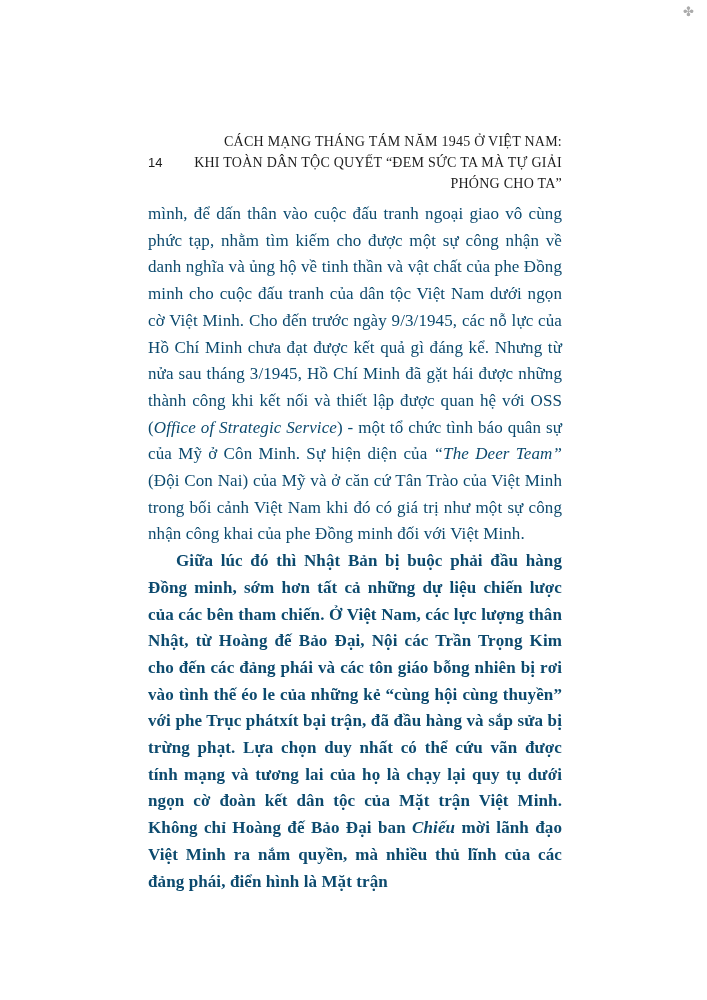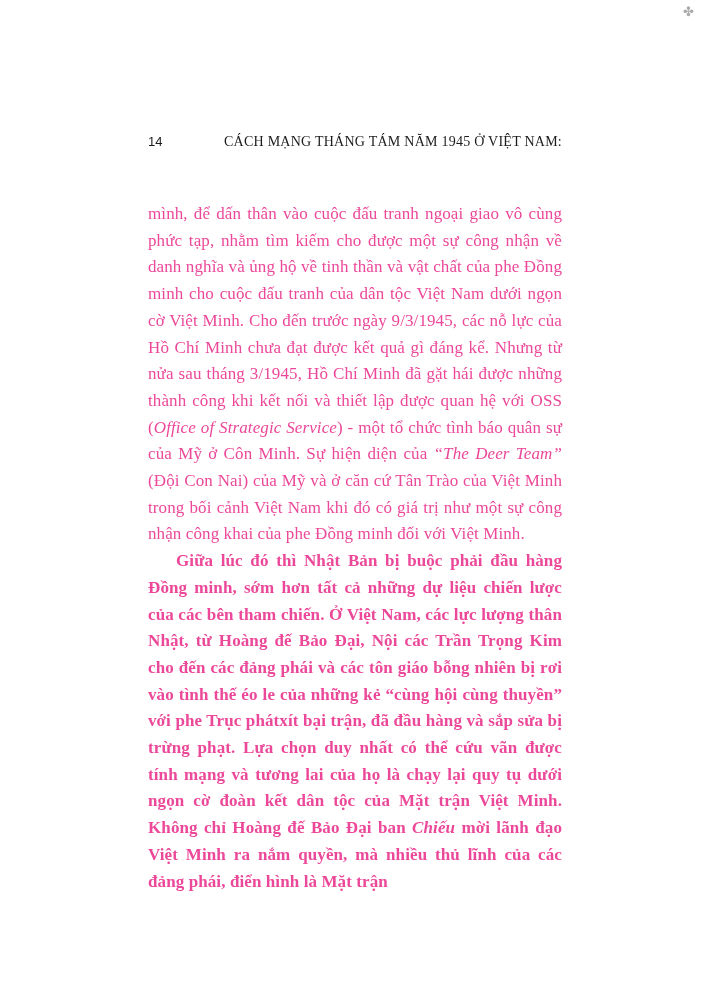--- a/index.html
+++ b/index.html
@@ -54,21 +54,21 @@
     font-weight: normal;
   }
   .body-text {
     position: absolute;
     top: 201px;
     left: 148px;
     width: 414px;
     font-size: 17px;
     line-height: 26.7px;
     text-align: justify;
-    color: #ec4899;
+    color: #0c4a6e;
     letter-spacing: 0.1px;
   }
   .para {
     margin: 0;
     padding: 0;
   }
   .para.indent {
     text-indent: 28px;
     font-weight: bold;
   }
@@ -80,20 +80,21 @@
 <body>
 
 <div class="page">
 
   <div class="ornament">✤</div>
 
   <header class="running-head">
     <div class="page-number">14</div>
     <div class="title-block">
       <div class="title-line">CÁCH MẠNG THÁNG TÁM NĂM 1945 Ở VIỆT NAM:</div>
+      <div class="title-line">KHI TOÀN DÂN TỘC QUYẾT “ĐEM SỨC TA MÀ TỰ GIẢI PHÓNG CHO TA”</div>
     </div>
   </header>
 
   <main class="body-text">
 
     <p class="para"><span>mình, để dấn thân vào cuộc đấu tranh ngoại giao vô cùng phức tạp, nhằm tìm kiếm cho được một sự công nhận về danh nghĩa và ủng hộ về tinh thần và vật chất của phe Đồng minh cho cuộc đấu tranh của dân tộc Việt Nam dưới ngọn cờ Việt Minh. Cho đến trước ngày 9/3/1945, các nỗ lực của Hồ Chí Minh chưa đạt được kết quả gì đáng kể. Nhưng từ nửa sau tháng 3/1945, Hồ Chí Minh đã gặt hái được những thành công khi kết nối và thiết lập được quan hệ với OSS (</span><span class="italic">Office of Strategic Service</span><span>) - một tổ chức tình báo quân sự của Mỹ ở Côn Minh. Sự hiện diện của </span><span class="italic">“The Deer Team”</span><span> (Đội Con Nai) của Mỹ và ở căn cứ Tân Trào của Việt Minh trong bối cảnh Việt Nam khi đó có giá trị như một sự công nhận công khai của phe Đồng minh đối với Việt Minh.</span></p>
 
     <p class="para indent"><span>Giữa lúc đó thì Nhật Bản bị buộc phải đầu hàng Đồng minh, sớm hơn tất cả những dự liệu chiến lược của các bên tham chiến. Ở Việt Nam, các lực lượng thân Nhật, từ Hoàng đế Bảo Đại, Nội các Trần Trọng Kim cho đến các đảng phái và các tôn giáo bỗng nhiên bị rơi vào tình thế éo le của những kẻ “cùng hội cùng thuyền” với phe Trục phátxít bại trận, đã đầu hàng và sắp sửa bị trừng phạt. Lựa chọn duy nhất có thể cứu vãn được tính mạng và tương lai của họ là chạy lại quy tụ dưới ngọn cờ đoàn kết dân tộc của Mặt trận Việt Minh. Không chỉ Hoàng đế Bảo Đại ban </span><span class="italic">Chiếu</span><span> mời lãnh đạo Việt Minh ra nắm quyền, mà nhiều thủ lĩnh của các đảng phái, điển hình là Mặt trận</span></p>
 
   </main>

